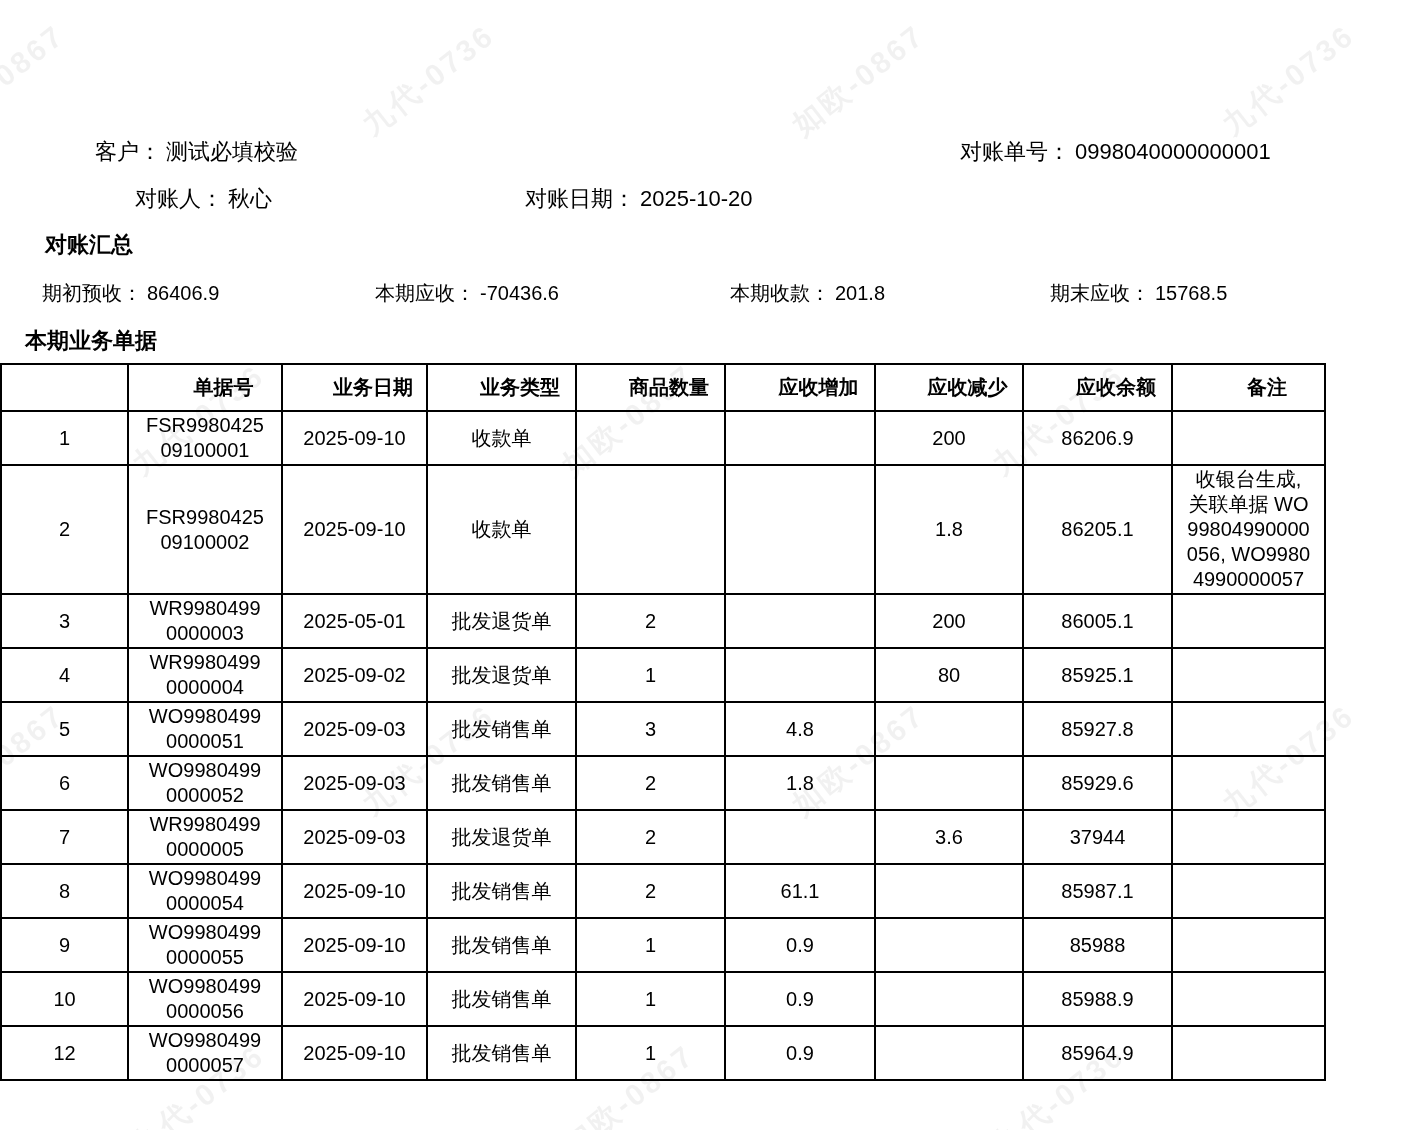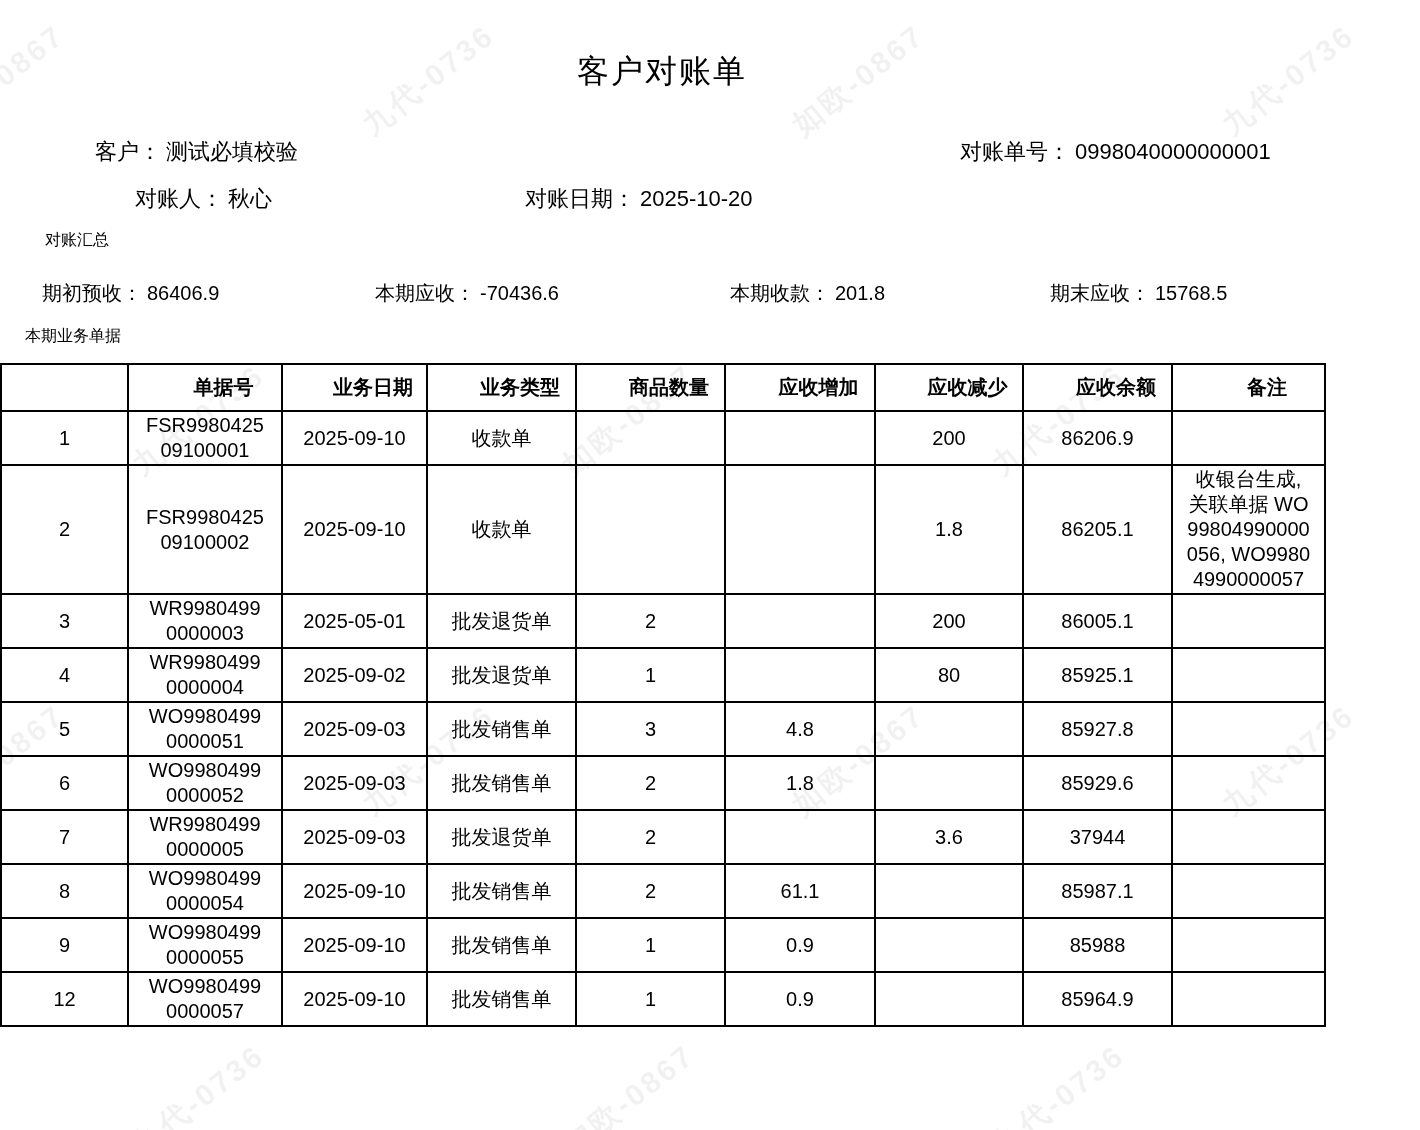--- a/index.html
+++ b/index.html
@@ -21,21 +21,21 @@
   }
   
   .field{position:absolute;font-size:22px;white-space:nowrap;z-index:1;text-align:right;}
   .field .val{margin-left:5px;}
   .f-customer{left:95px;top:137px;}
   .f-bizdate{left:440px;top:137px;}
   .f-stmtno{left:928px;top:137px;margin-left:32px;}
   .f-reconciler{left:135px;top:184px;}
   .f-recondate{left:525px;top:184px;}
   
-  .sec-title{position:absolute;font-size:16px;white-space:nowrap;z-index:1;}
+  .sec-title{position:absolute;font-size:22px;white-space:nowrap;z-index:1;font-weight:bold;}
   .t-summary{left:45px;top:230px;}
   .t-table{left:25px;top:326px;}
   
   .summary-row{position:absolute;left:0;top:280px;width:1420px;height:30px;z-index:1;}
   .summary-item{position:absolute;font-size:20px;white-space:nowrap;}
   .summary-item .val{margin-left:5px;}
   .summary-item:nth-child(1){left:42px;}
   .summary-item:nth-child(2){left:375px;}
   .summary-item:nth-child(3){left:730px;}
   .summary-item:nth-child(4){left:1050px;}
@@ -70,21 +70,20 @@
       <div class="wm" style="left: -80px; top: 740px; color: rgba(0, 0, 0, 0.055);">如欧-0867</div>
       <div class="wm" style="left: 350px; top: 740px; color: rgba(0, 0, 0, 0.055);">九代-0736</div>
       <div class="wm" style="left: 780px; top: 740px; color: rgba(0, 0, 0, 0.055);">如欧-0867</div>
       <div class="wm" style="left: 1210px; top: 740px; color: rgba(0, 0, 0, 0.055);">九代-0736</div>
       <div class="wm" style="left: 120px; top: 1080px; color: rgba(0, 0, 0, 0.055);">九代-0736</div>
       <div class="wm" style="left: 550px; top: 1080px; color: rgba(0, 0, 0, 0.055);">如欧-0867</div>
       <div class="wm" style="left: 980px; top: 1080px; color: rgba(0, 0, 0, 0.055);">九代-0736</div>
       <div class="wm" style="left: 1410px; top: 1080px; color: rgba(0, 0, 0, 0.055);">如欧-0867</div>
     </div>
 
-  <div class="doc-title">客户对账单</div>
 
   <div class="field f-customer">
     <span class="lbl">客户：</span><span class="val">测试必填校验</span>
   </div>
   <div class="field f-stmtno">
     <span class="lbl">对账单号：</span><span class="val">0998040000000001</span>
   </div>
   <div class="field f-reconciler">
     <span class="lbl">对账人：</span><span class="val">秋心</span>
   </div>
@@ -250,20 +249,33 @@
           </td>
           <td>2025-09-10</td>
           <td>批发销售单</td>
           <td>1</td>
           <td>0.9</td>
           <td></td>
           <td>85988</td>
           <td></td>
         </tr>
         <tr class="r">
+          <td>10</td>
+          <td>
+            <div class="wrap-docno">WO99804990000056</div>
+          </td>
+          <td>2025-09-10</td>
+          <td>批发销售单</td>
+          <td>1</td>
+          <td>0.9</td>
+          <td></td>
+          <td>85988.9</td>
+          <td></td>
+        </tr>
+        <tr class="r">
           <td>12</td>
           <td>
             <div class="wrap-docno">WO99804990000057</div>
           </td>
           <td>2025-09-10</td>
           <td>批发销售单</td>
           <td>1</td>
           <td>0.9</td>
           <td></td>
           <td>85964.9</td>

